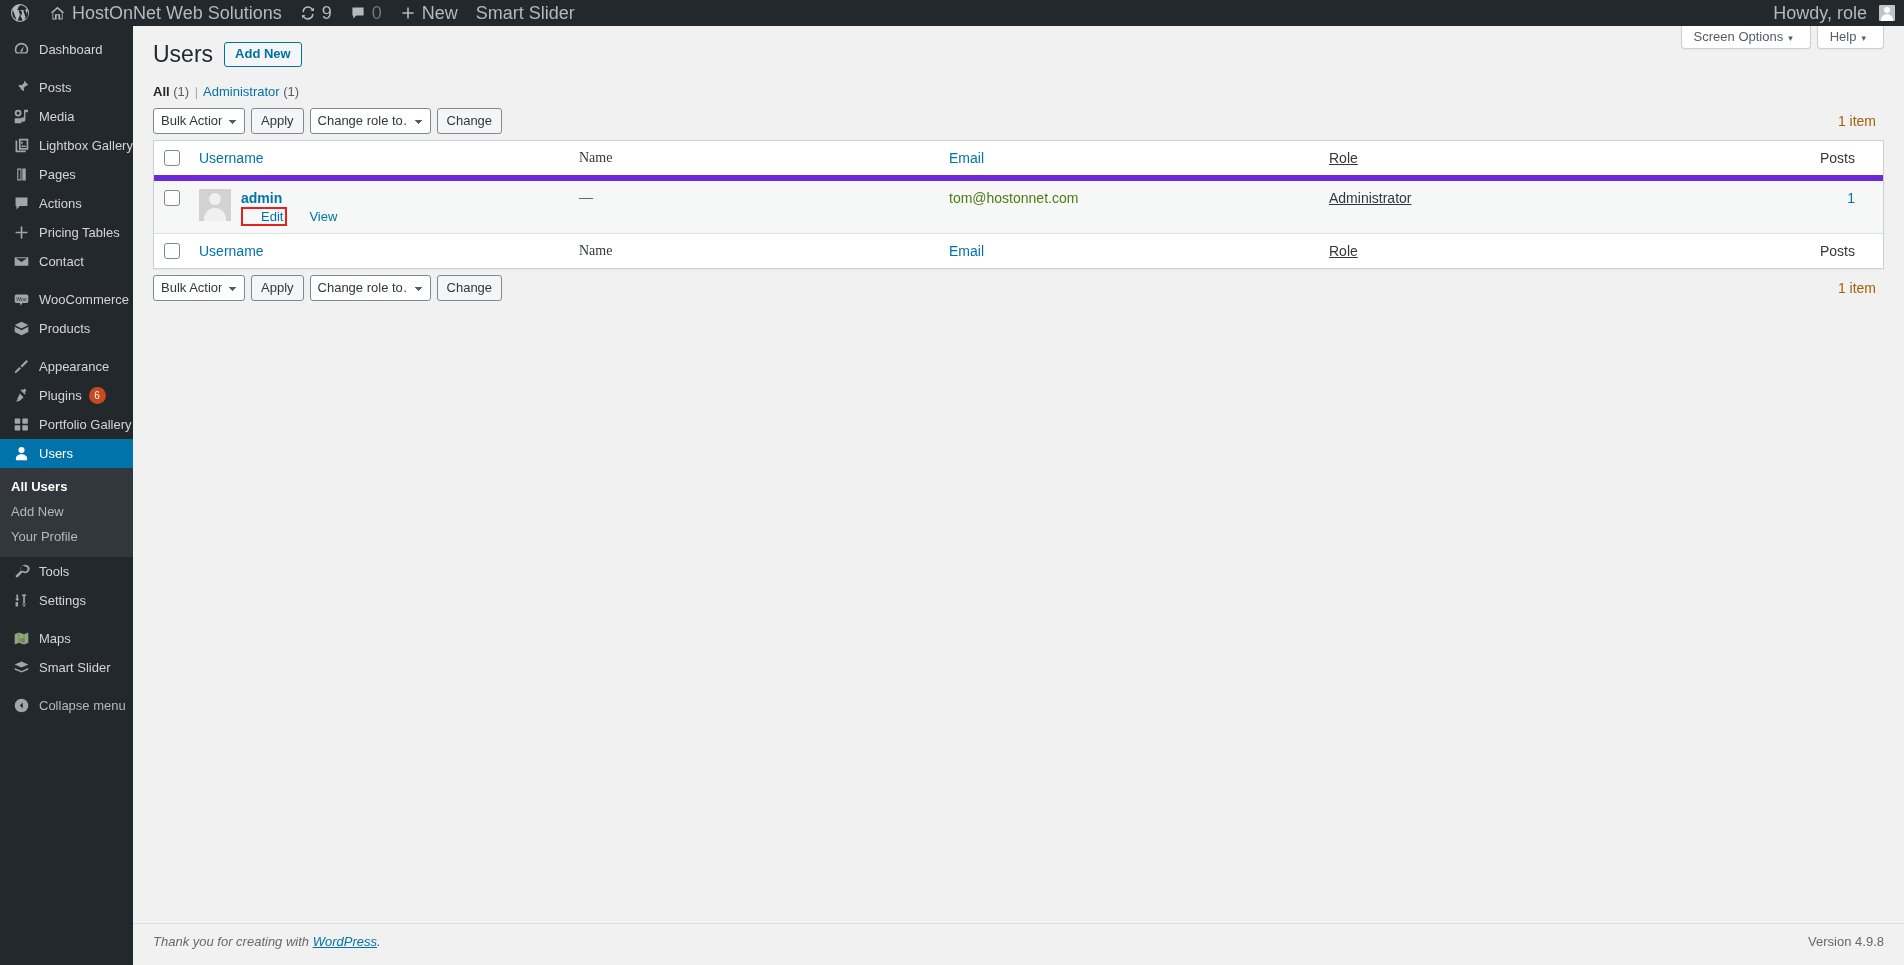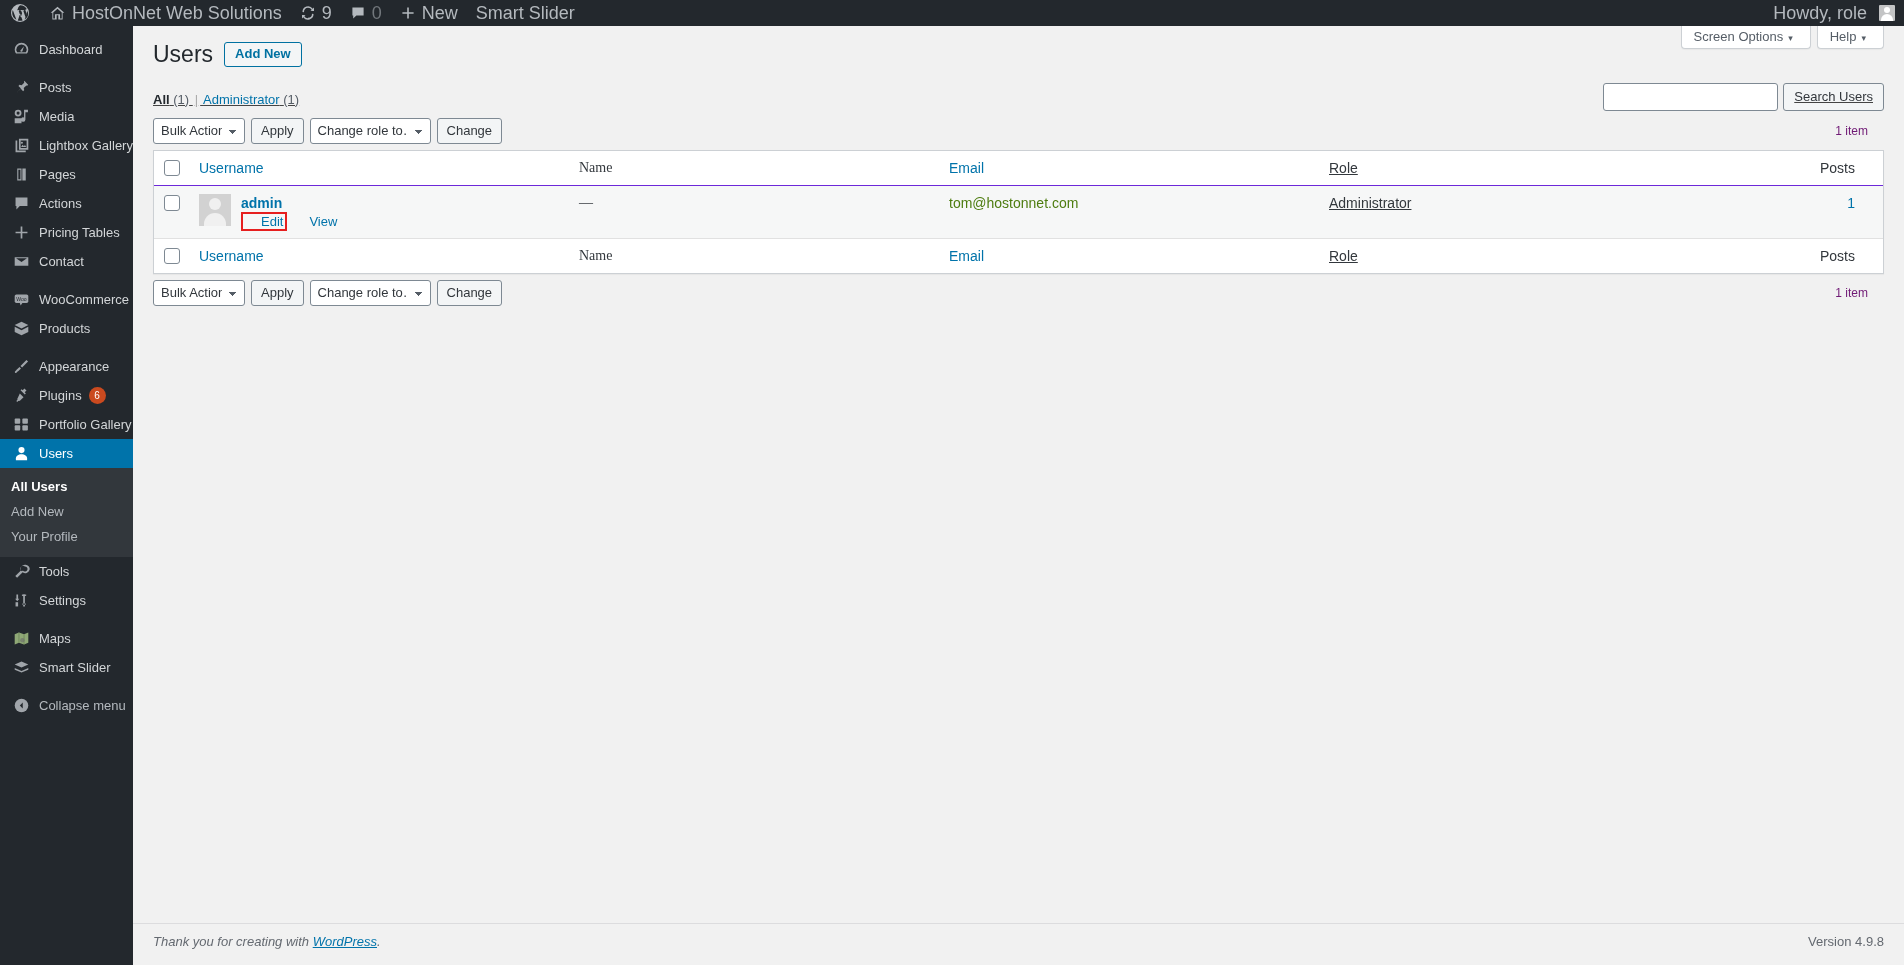--- a/index.html
+++ b/index.html
@@ -172,24 +172,23 @@
     color: #0071a1;
     font-size: 13px;
     font-weight: 600;
     padding: 3px 10px 4px;
     line-height: 16px;
     cursor: pointer;
   }
 
   
   .subsub-row {
-    display: flex; align-items: center; justify-content: space-between;
-    margin-top: 12px;
+    display: flex; align-items: flex-end; justify-content: space-between;
+    margin-top: 2px;
     min-height: 30px;
-    text-decoration: underline;
   }
   ul.subsubsub {
     list-style: none;
     font-size: 13px;
     color: #555d66;
     line-height: 20px;
     margin: 5px 0 0 0;
   }
   ul.subsubsub li { display: inline; }
   ul.subsubsub a { color: #0073aa; text-decoration: none; cursor: pointer; }
@@ -255,23 +254,23 @@
     border: 1px solid #7e8993;
     border-radius: 3px;
     color: #32373c;
     font-size: 13px;
     height: 26px;
     padding: 0 9px;
     cursor: pointer;
     line-height: 24px;
   }
   .displaying-num {
-    position: absolute; right: 16px;
-    font-size: 12px;
-    color: #701a75;
+    position: absolute; right: 8px;
+    font-size: 14px;
+    color: #a16207;
   }
 
   
   table.wp-list-table {
     width: 100%;
     border-collapse: separate;
     border-spacing: 0;
     background: #fff;
     border: 1px solid #ccd0d4;
     box-shadow: 0 1px 1px rgba(0,0,0,.04);
@@ -288,21 +287,21 @@
     color: #32373c;
     font-weight: 400;
     font-size: 14px;
     padding-top: 10px;
     padding-bottom: 10px;
   }
   thead tr, tfoot tr { background: #fff; }
   tfoot th { border-top: 1px solid #e1e1e1; }
   thead th a, tfoot th a { color: #0073aa; text-decoration: none; cursor: pointer; }
   tbody tr { background: #f6f7f7; }
-  tbody td { border-top: 1px solid #6d28d9; }
+  tbody td { border-top: 6px solid #6d28d9; }
   .col-cb { width: 35px; padding-left: 10px !important; padding-right: 0 !important; }
   .col-username { width: 380px; }
   .col-name { width: 370px; font-family: Liberation Serif, serif; }
   .col-email { width: 380px; }
   .col-role { width: 230px; text-decoration: underline; }
   .col-posts { text-align: right !important; padding-right: 28px !important; }
   th.col-posts, td.col-posts { text-align: right; }
 
   input.cb {
     -webkit-appearance: none;
@@ -657,24 +656,20 @@
 
     <div class="page-head">
       <h1 class="wp-heading">Users</h1>
       <span class="page-title-action">Add New</span>
     </div>
 
     <div class="subsub-row">
       <ul class="subsubsub">
         <li><a class="current">All</a> <span class="count">(1)</span> <span class="sep">|</span> <a>Administrator</a> <span class="count">(1)</span></li>
       </ul>
-      <div class="search-box">
-        <input type="search" class="search-input" placeholder="" style="">
-        <button class="button-sec">Search Users</button>
-      </div>
     </div>
 
     <div class="tablenav">
       <div class="actions">
         <select class="wp-select bulk">
           <option>Bulk Actions</option>
         </select>
         <button class="btn-apply">Apply</button>
         <select class="wp-select role">
           <option>Change role to…</option>

